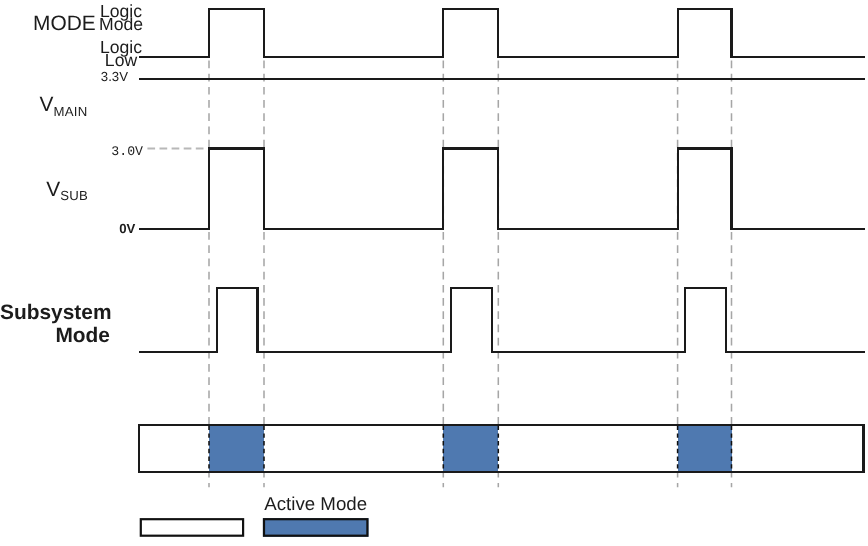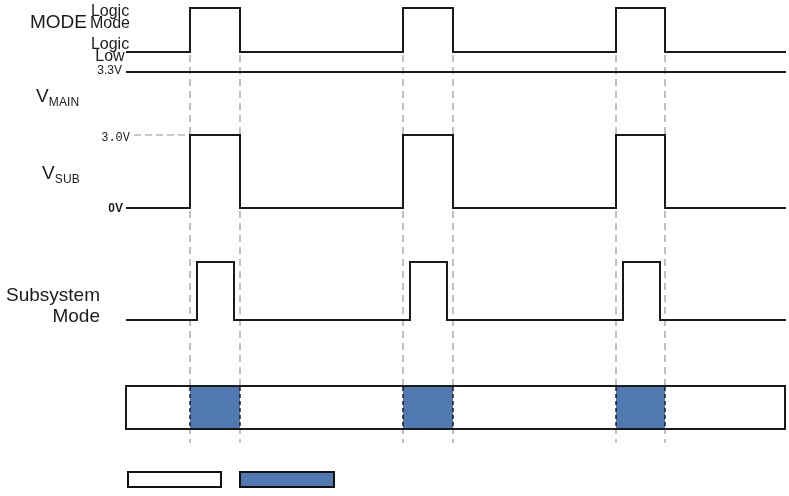--- a/index.html
+++ b/index.html
@@ -50,30 +50,31 @@
       <line x1="616" y1="387" x2="616" y2="428" stroke="#111111" stroke-width="1.4" stroke-dasharray="4,3"></line>
       <line x1="665" y1="387" x2="665" y2="428" stroke="#111111" stroke-width="1.4" stroke-dasharray="4,3"></line>
     </svg>
 
   <div class="abs lbl-big" style="left:30px;top:12px;">MODE</div>
 
   <div class="abs lbl-small2" style="left:86px;top:5px;width:48px;"><span>Logic</span><br><span>Mode</span></div>
 
   <div class="abs lbl-small2" style="left:86px;top:38px;width:48px;"><span>Logic</span><br><span>Low</span></div>
 
-  <div class="abs lbl-small right" style="left:86px;top:64px;width:36px;">3.3V</div>
+  <div class="abs lbl-small right" style="left:86px;top:64px;width:36px;text-align:center;">3.3V</div>
 
   <div class="abs lbl-big" style="left:36px;top:86px;"><span>V</span><span class="sub">MAIN</span></div>
 
   <div class="abs lbl-small right" style="left:90px;top:132px;width:40px;font-family:Liberation Mono, monospace;">3.0V</div>
 
   <div class="abs lbl-big" style="left:42px;top:163px;"><span>V</span><span class="sub">SUB</span></div>
 
   <div class="abs lbl-small right" style="left:90px;top:202px;width:33px;font-weight:bold;">0V</div>
 
-  <div class="abs lbl-big2" style="left:0px;top:284px;width:100px;"><span>Subsystem</span><br><span>Mode</span></div>
+  <div class="abs lbl-big2" style="left:0px;top:274px;width:100px;font-weight:bold;"><span>Subsystem</span><br><span>Mode</span></div>
 
 
   <div class="swatch" style="left: 127px; top: 471px; width: 91px; background: rgb(255, 255, 255);"></div>
 
+  <div class="abs legend-text" style="left:239px;top:450px;width:96px;">Active Mode</div>
   <div class="swatch" style="left: 239px; top: 471px; width: 92px; background: rgb(79, 121, 176);"></div>
 
 </div>
 
 </body></html>

